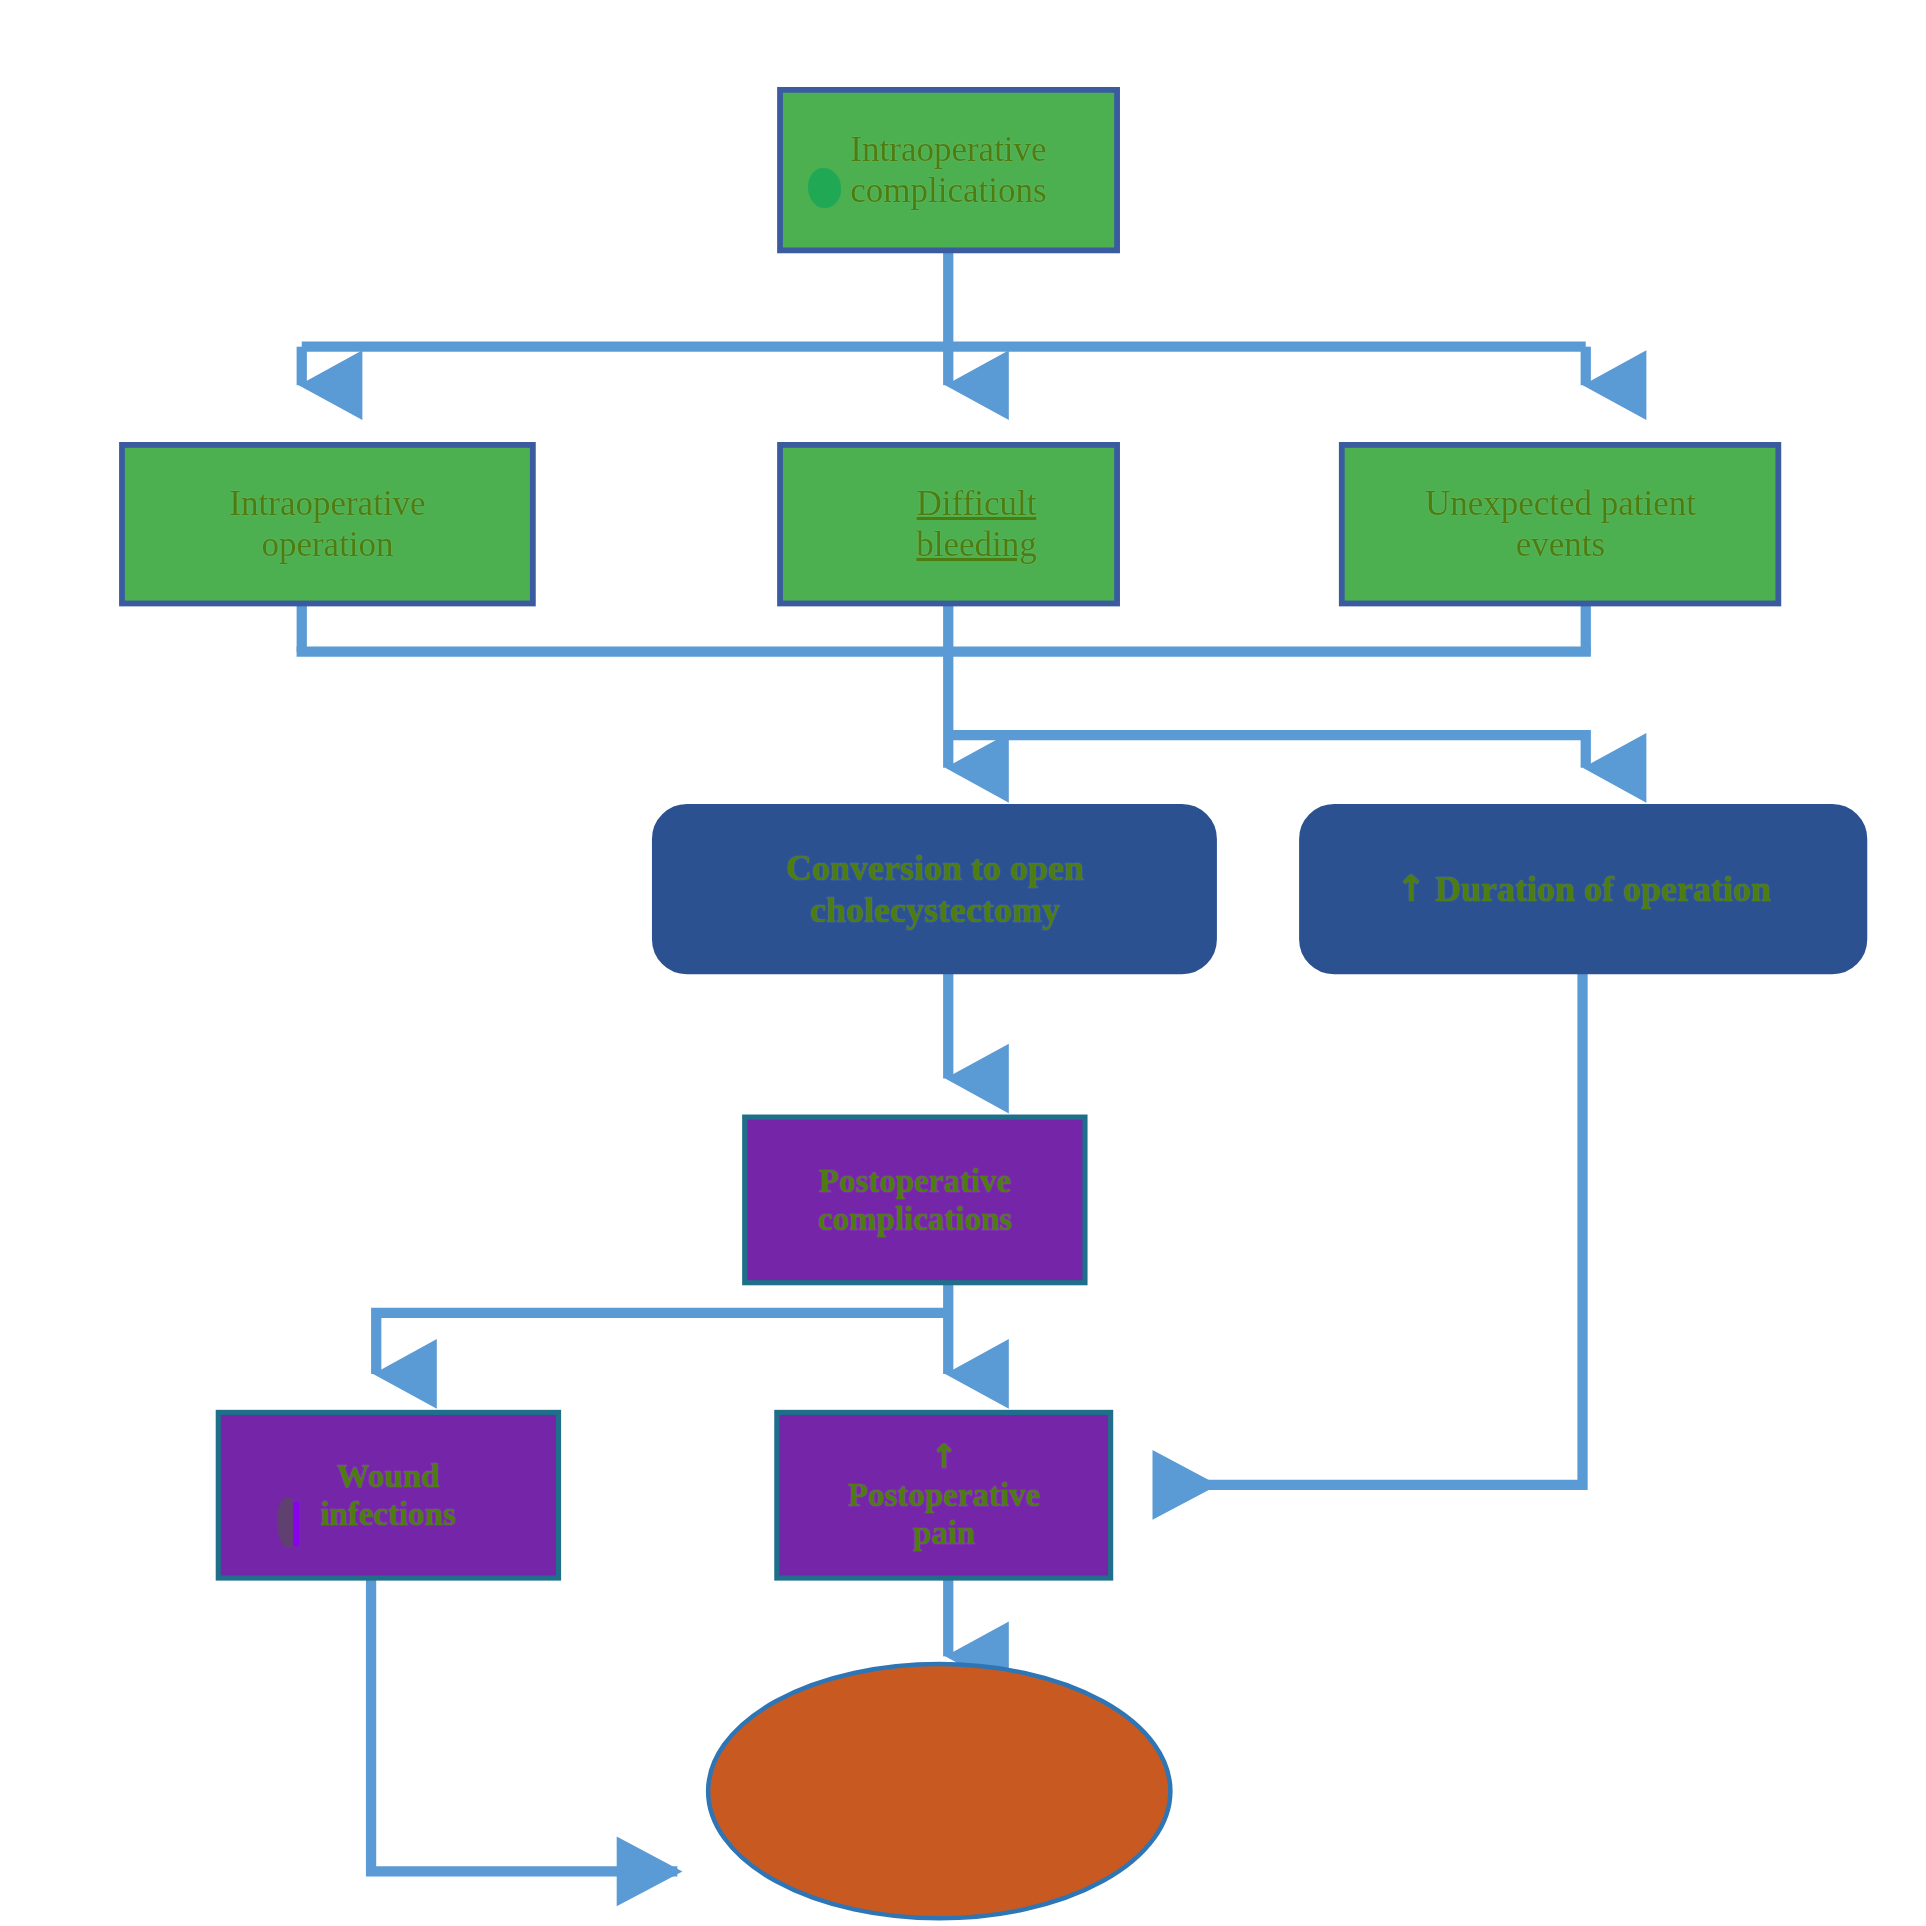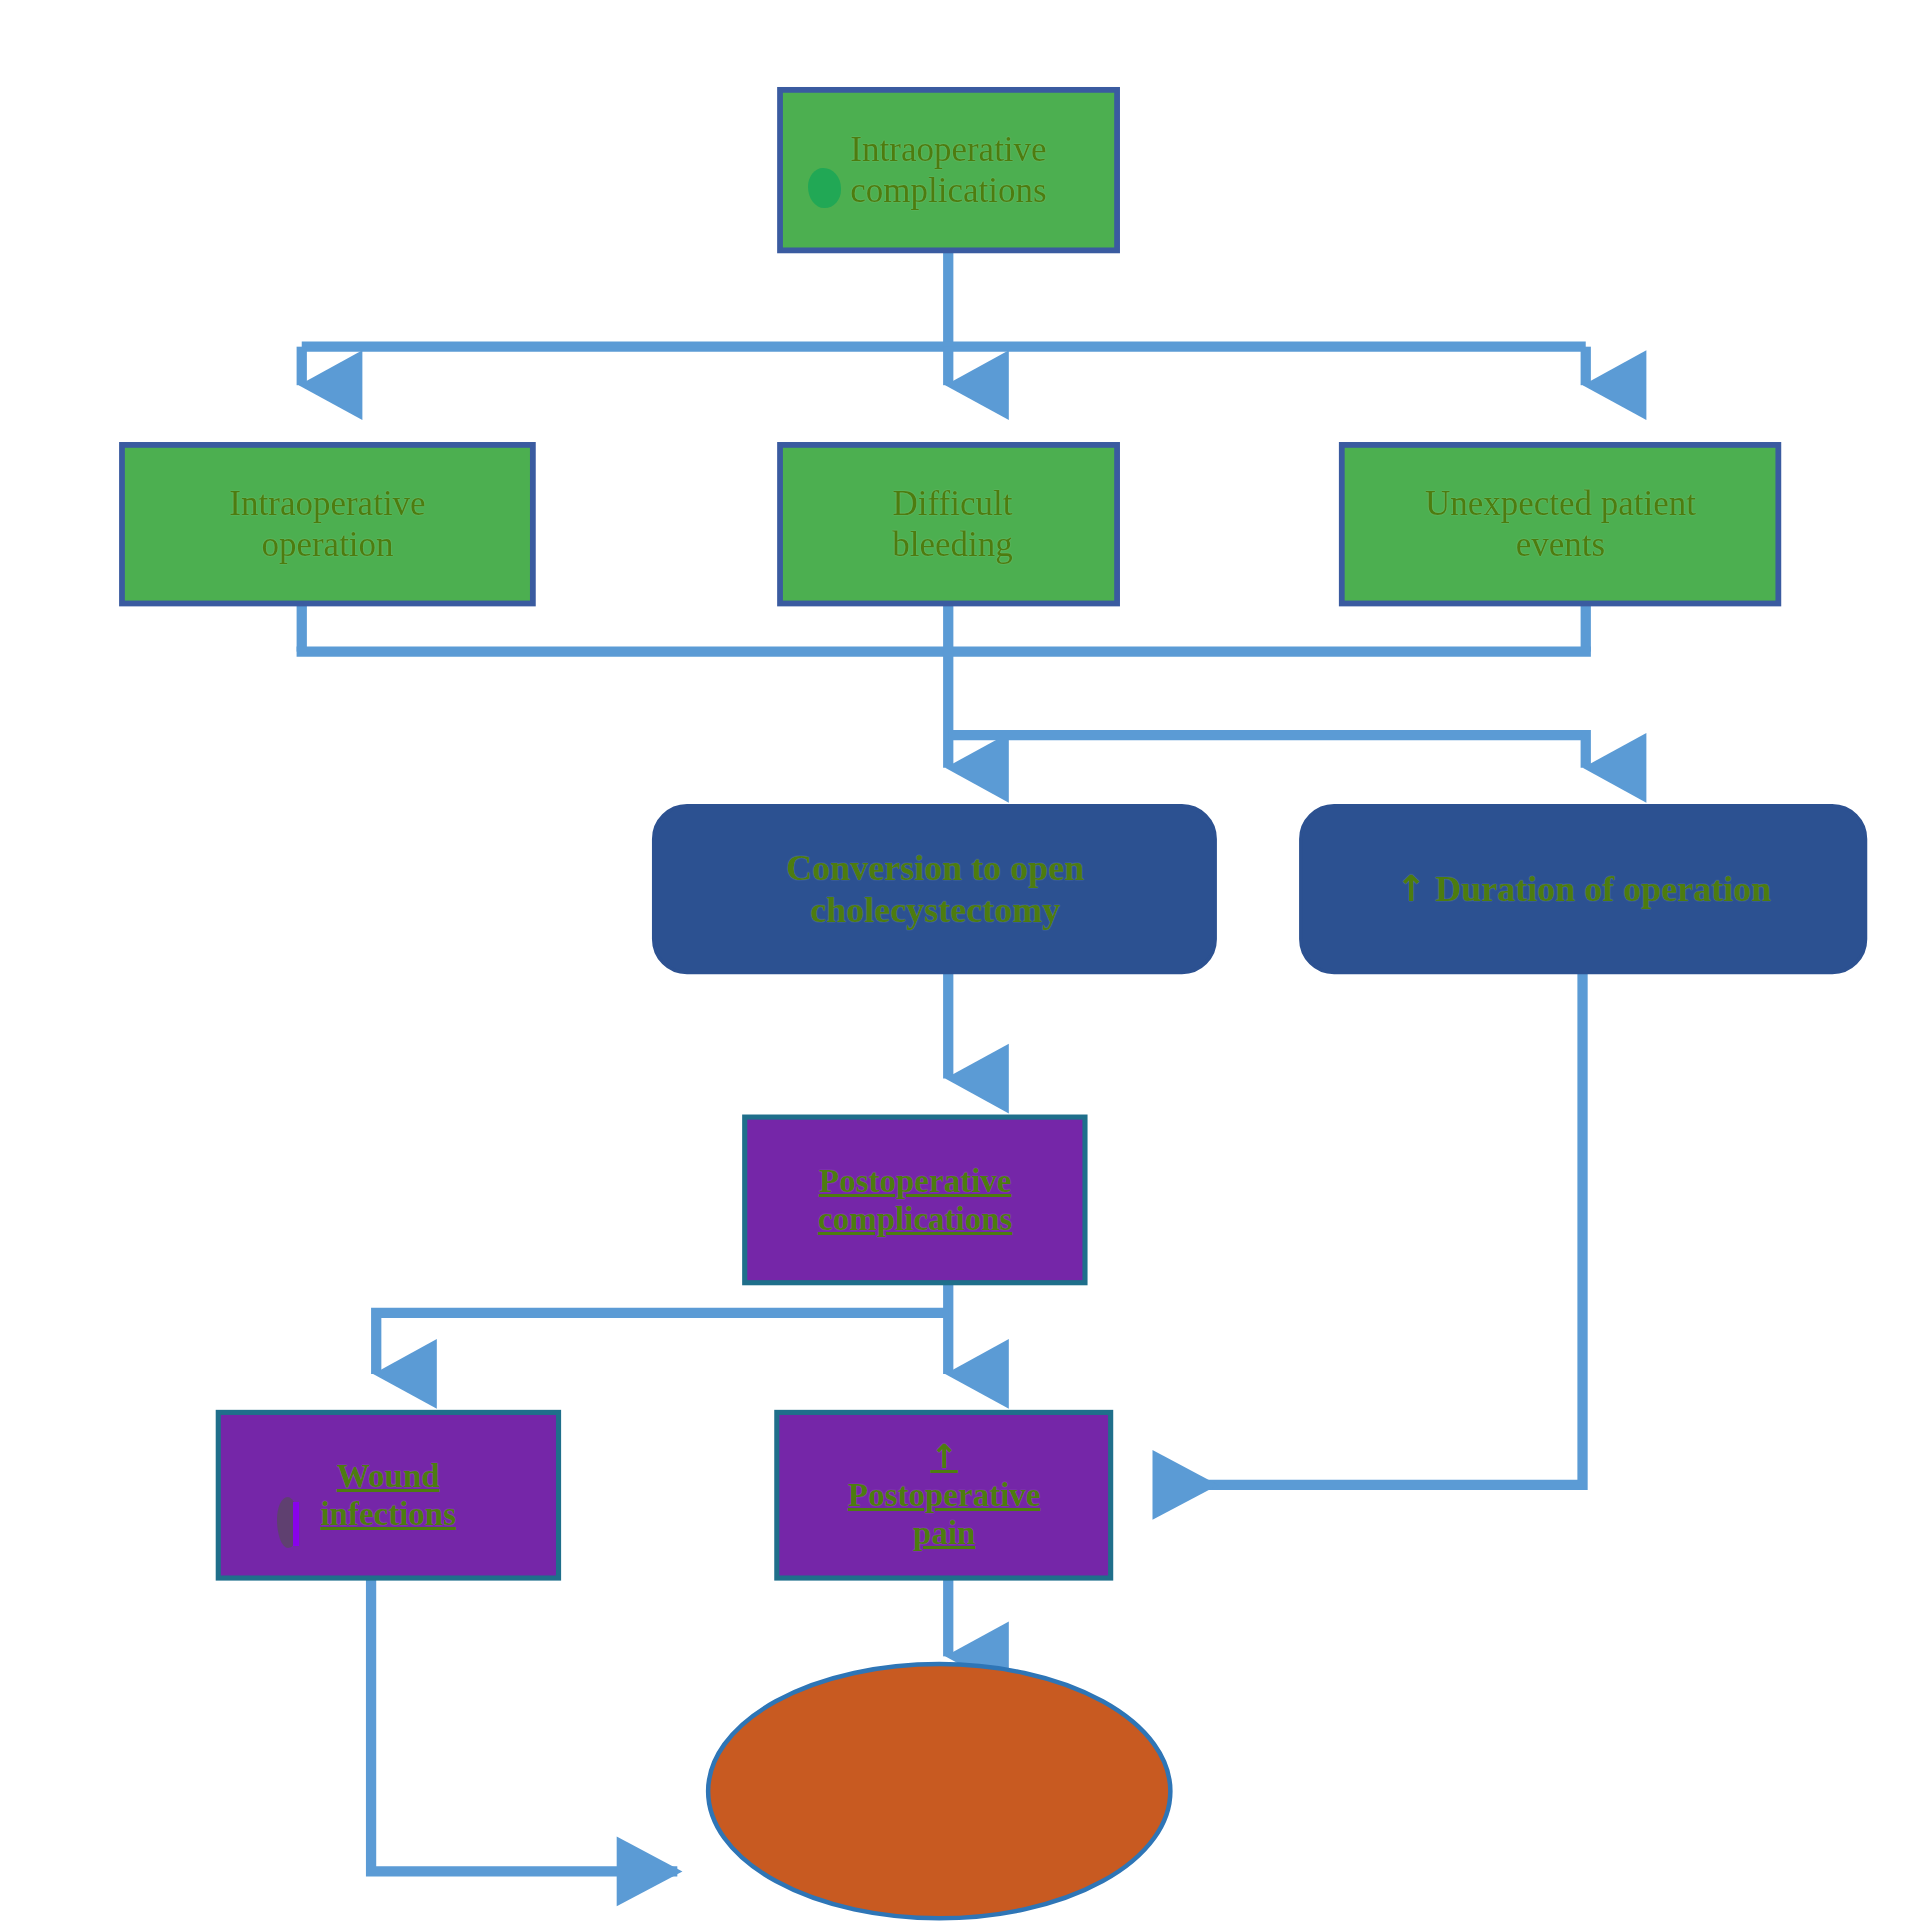--- a/index.html
+++ b/index.html
@@ -47,21 +47,20 @@
     font-size: 35px;
     font-weight: 400;
   }
   .lbl-blue {
     font-size: 36px;
     font-weight: 700;
   }
   .lbl-purple {
     font-size: 33px;
     font-weight: 700;
-    text-decoration: underline;
   }
   .lbl-ellipse {
     font-size: 35px;
     font-weight: 700;
   }
   .arrow-glyph {
     font-family: "DejaVu Sans", sans-serif;
     font-weight: 700;
   }
   .artifact {
@@ -143,21 +142,21 @@
     </div>
   </div>
 
   <div class="node-label lbl-green" style="left:122px; top:445px; width:411px; height:159px;">
     <div>
       <div>Intraoperative</div>
       <div>operation</div>
     </div>
   </div>
 
-  <div class="node-label lbl-green" style="left:784px; top:445px; width:337px; height:159px;">
+  <div class="node-label lbl-green" style="left:808px; top:445px; width:337px; height:159px;text-decoration:underline;">
     <div>
       <div>Difficult</div>
       <div>bleeding</div>
     </div>
   </div>
 
   <div class="node-label lbl-green" style="left:1342px; top:445px; width:437px; height:159px;">
     <div>
       <div>Unexpected patient</div>
       <div>events</div>

